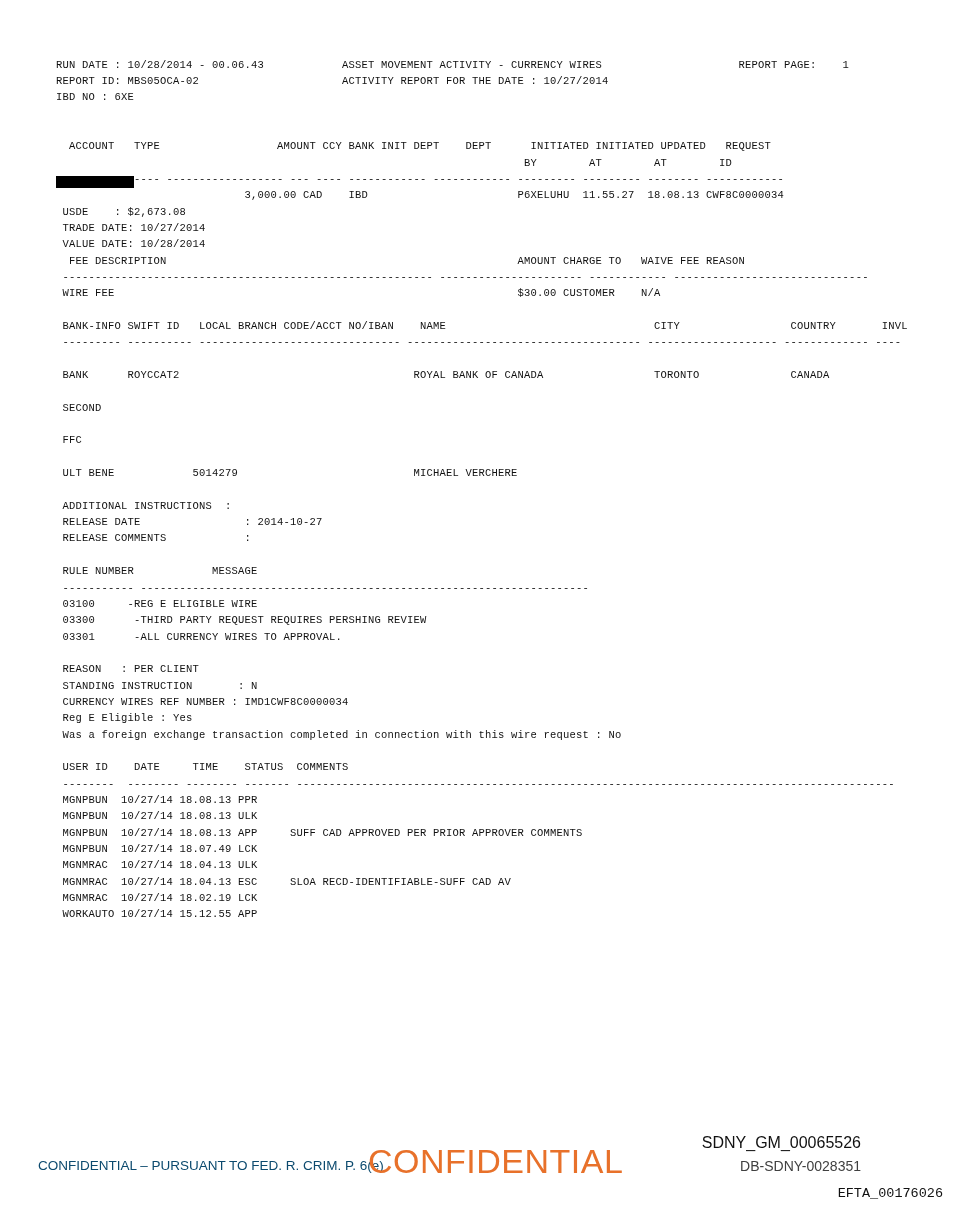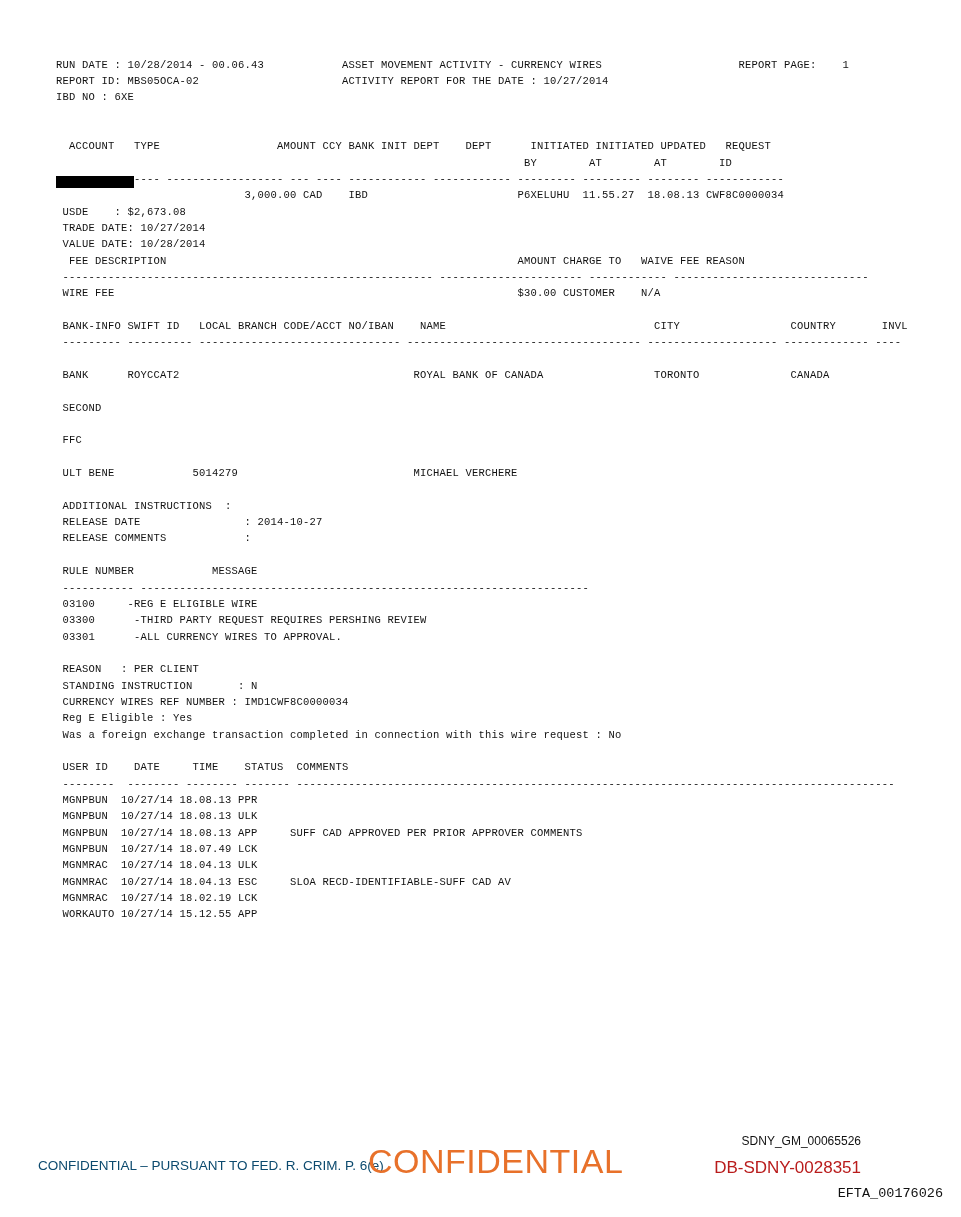--- a/index.html
+++ b/index.html
@@ -57,32 +57,32 @@
     font-size: 34px;
     font-family: "Liberation Sans", sans-serif;
     color: #e8712a;
     letter-spacing: 0.5px;
     white-space: pre;
   }
   .bates-top {
     position: absolute;
     right: 100px;
     top: 1134px;
-    font-size: 12px;
+    font-size: 16px;
     font-family: "Liberation Sans", sans-serif;
     color: #111;
     white-space: pre;
   }
   .bates-mid {
     position: absolute;
     right: 100px;
     top: 1158px;
-    font-size: 17px;
+    font-size: 14px;
     font-family: "Liberation Sans", sans-serif;
-    color: #b91c1c;
+    color: #404040;
     white-space: pre;
   }
   .bates-bottom {
     position: absolute;
     right: 18px;
     top: 1186px;
     font-size: 13.5px;
     font-family: Liberation Mono, monospace;
     color: #111;
     white-space: pre;

